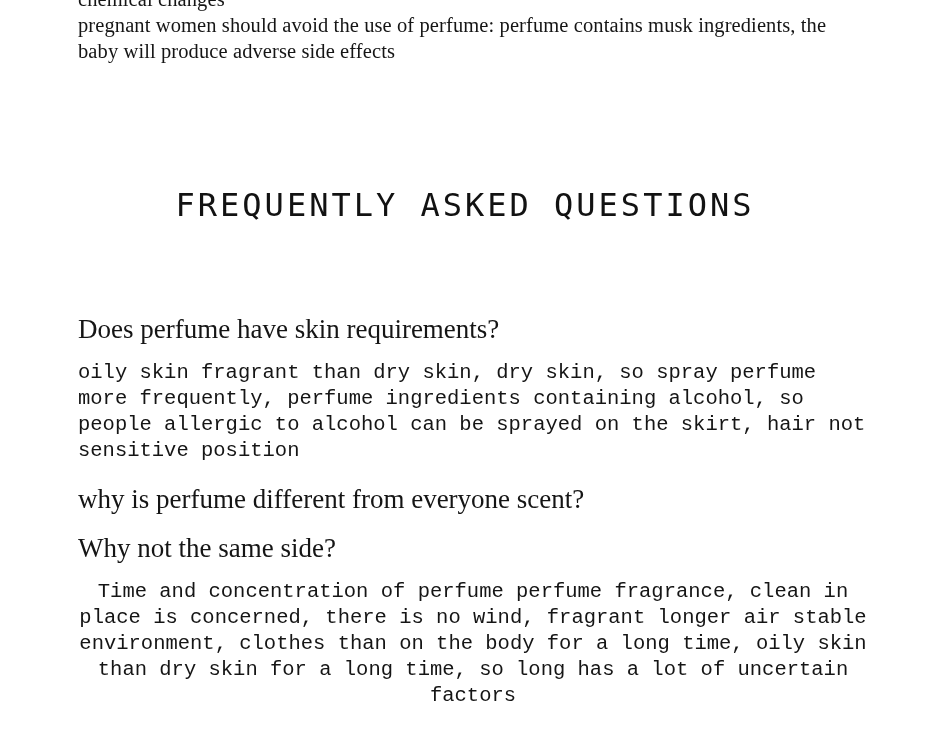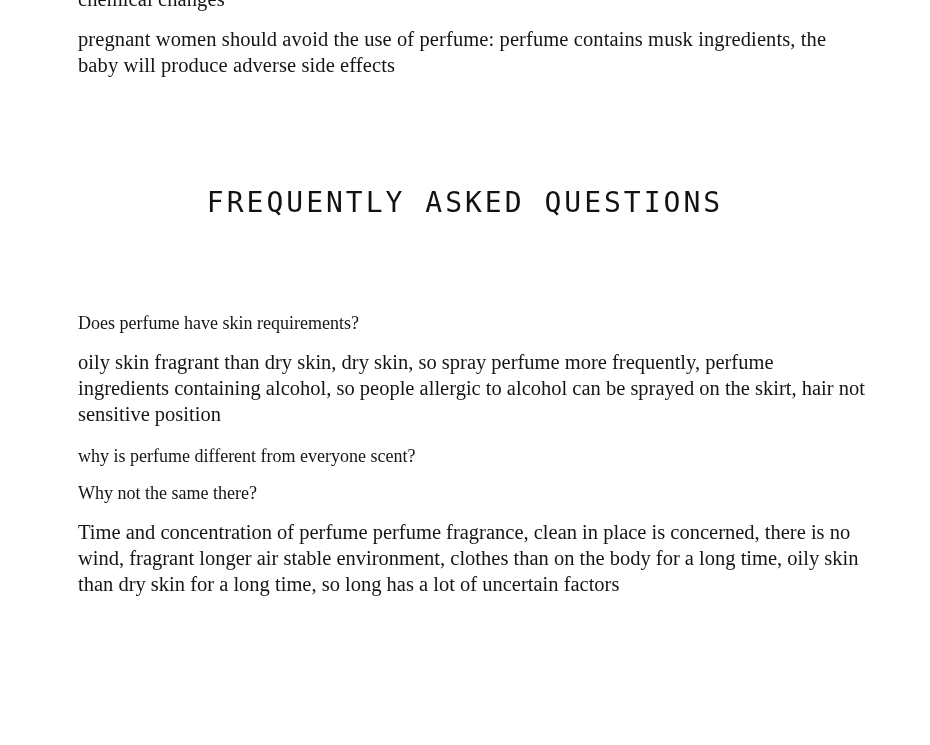--- a/index.html
+++ b/index.html
@@ -34,77 +34,76 @@
     font-size: 20.5px;
     line-height: 1.27;
     color: #151515;
     margin: 0;
     letter-spacing: 0.1px;
   }
   .para.clip-first {
     
   }
   .top-block .para + .para {
-    margin-top: 14px;
   }
 
   
   .section-heading {
     position: absolute;
     left: 0;
     top: 186px;
     width: 930px;
     text-align: center;
     font-family: "DejaVu Sans Mono", monospace;
-    font-size: 28px;
+    font-size: 32px;
     letter-spacing: 3.0px;
     color: #121212;
     font-weight: 400;
   }
 
   
   .faq-block {
     position: absolute;
     left: 78px;
     top: 312px;
     width: 790px;
   }
   .faq-q {
     font-family: "Liberation Serif", serif;
-    font-size: 18px;
+    font-size: 27px;
     line-height: 1.27;
     color: #151515;
     margin: 0 0 14px 0;
   }
   .faq-a {
-    font-family: Liberation Serif, serif;
+    font-family: Liberation Mono, monospace;
     font-size: 20.5px;
     line-height: 1.27;
     color: #151515;
     margin: 0 0 18px 0;
   }
-  .faq-a:last-child { margin-bottom: 8px; }
+  .faq-a:last-child { margin-bottom: 8px; text-align: center; }
 </style>
 </head>
 <body>
 
 <div class="page">
 
   <div class="top-block">
     <p class="para clip-first">chemical changes</p>
     <p class="para">pregnant women should avoid the use of perfume: perfume contains musk ingredients, the baby will produce adverse side effects</p>
   </div>
 
   <div class="section-heading">FREQUENTLY ASKED QUESTIONS</div>
 
   <div class="faq-block">
 
     <p class="faq-q">Does perfume have skin requirements?</p>
     <p class="faq-a">oily skin fragrant than dry skin, dry skin, so spray perfume more frequently, perfume ingredients containing alcohol, so people allergic to alcohol can be sprayed on the skirt, hair not sensitive position</p>
 
     <p class="faq-q">why is perfume different from everyone scent?</p>
 
-    <p class="faq-q">Why not the same there?</p>
+    <p class="faq-q">Why not the same side?</p>
     <p class="faq-a">Time and concentration of perfume perfume fragrance, clean in place is concerned, there is no wind, fragrant longer air stable environment, clothes than on the body for a long time, oily skin than dry skin for a long time, so long has a lot of uncertain factors</p>
 
   </div>
 
 </div>
 
 </body></html>

